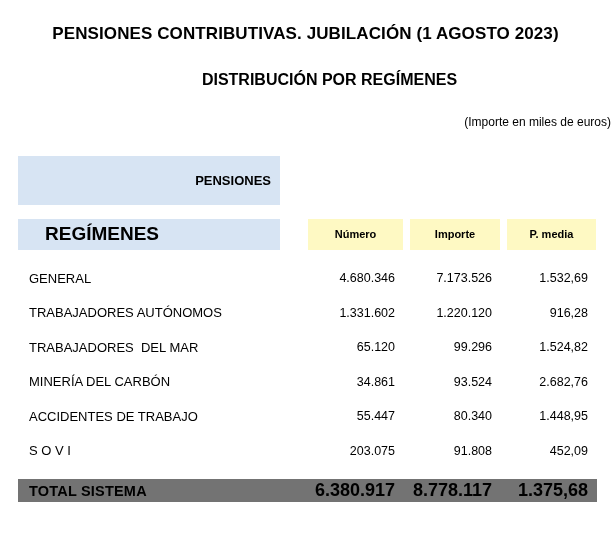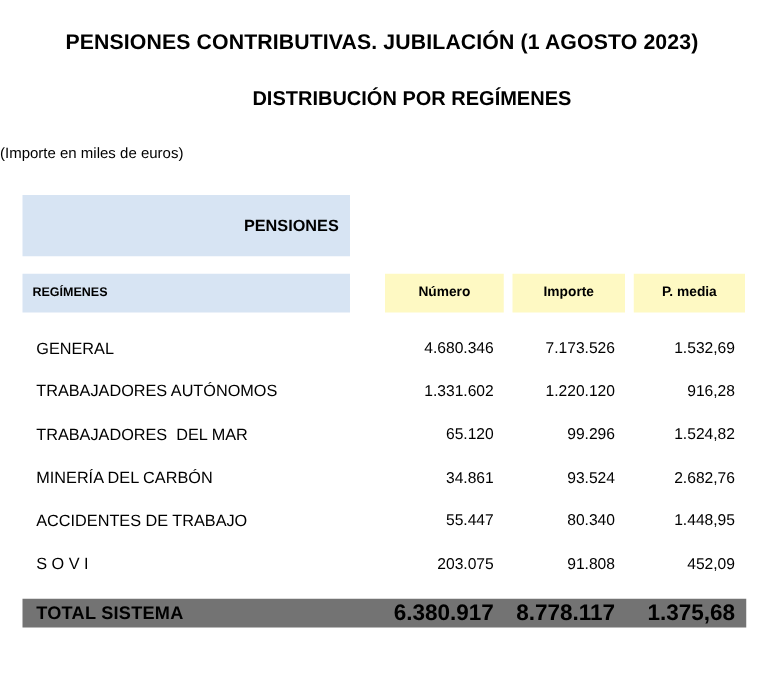--- a/index.html
+++ b/index.html
@@ -22,21 +22,21 @@
   }
   .subtitle {
     margin-top: 27px;
     text-align: center;
     font-size: 16px;
     font-weight: bold;
     padding-left: 48px;
   }
   .note {
     margin-top: 26px;
-    text-align: left;
+    text-align: right;
     font-size: 12px;
   }
 
   .table {
     margin: 27px 14px 0 18px;
     width: 579px;
   }
   .row { display: flex; }
 
   .label-col { width: 262px; flex: none; }
@@ -54,22 +54,22 @@
   .group-right {
     flex: 1;
     display: flex; align-items: center; justify-content: center;
     font-weight: bold; font-size: 13px;
   }
 
   .col-header-row { height: 36px; margin-bottom: 9px; align-items: center; }
   .regimenes-cell {
     height: 31px;
     display: flex; align-items: center;
-    padding-left: 8px;
-    font-weight: bold; font-size: 10px;
+    padding-left: 27px;
+    font-weight: bold; font-size: 19px;
   }
   .col-head-cell {
     height: 31px;
     background: #fef9c3;
     display: flex; align-items: center; justify-content: center;
     font-weight: bold; font-size: 11px;
   }
 
   .data-row { height: 34.5px; align-items: center; }
   .row-label {

